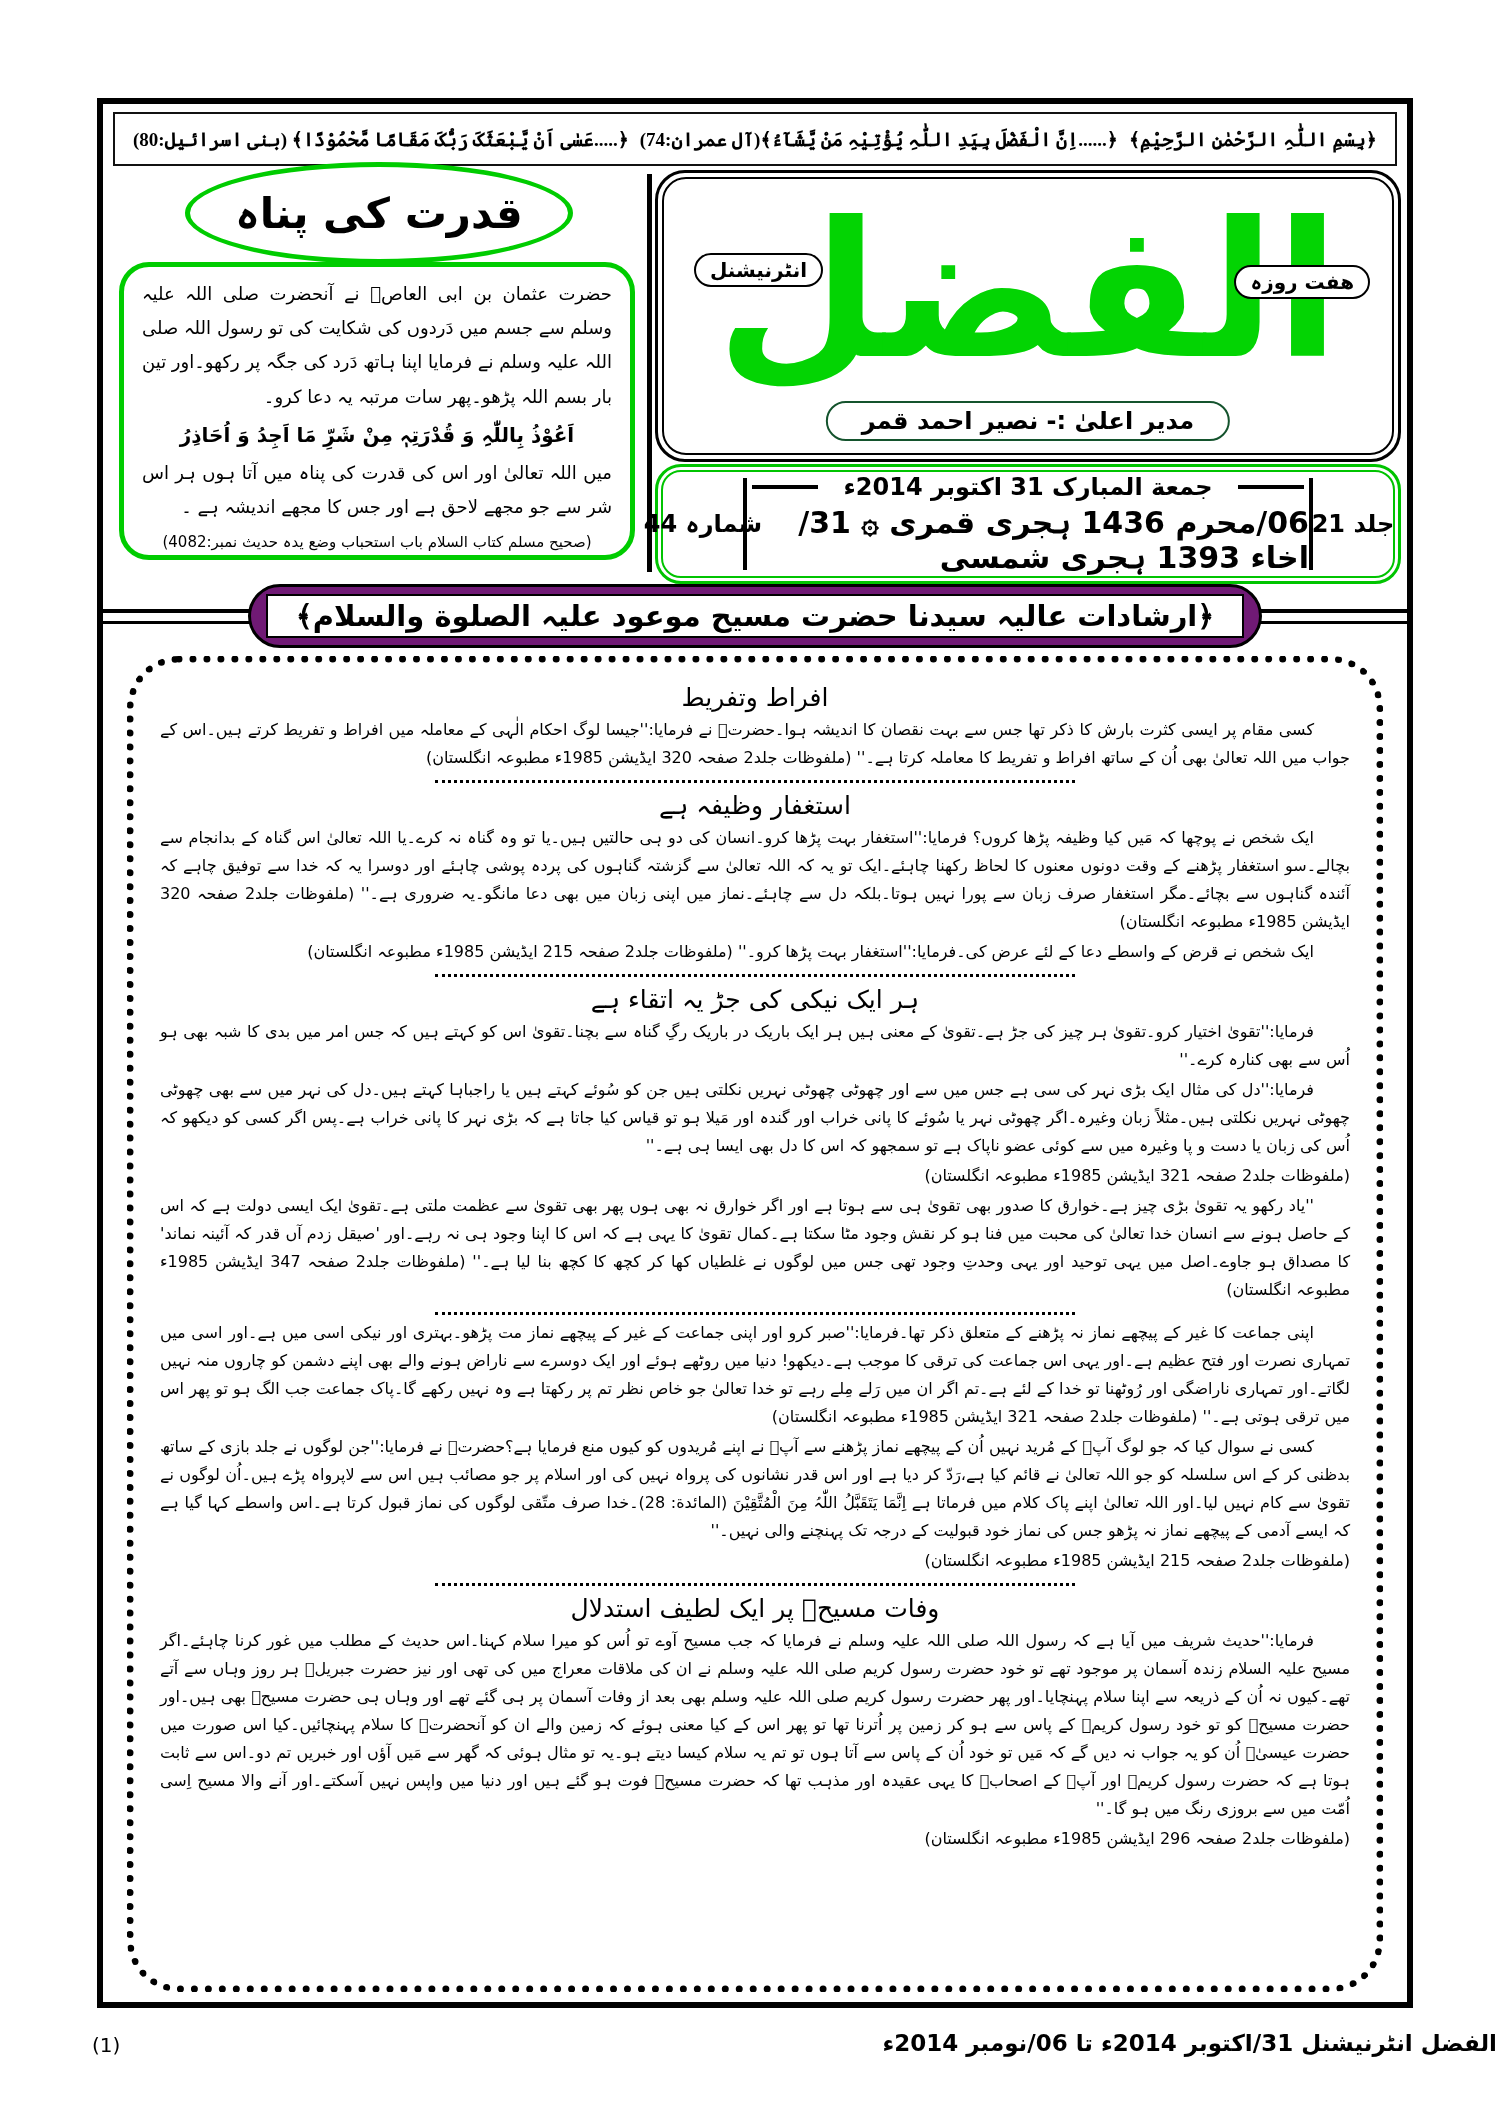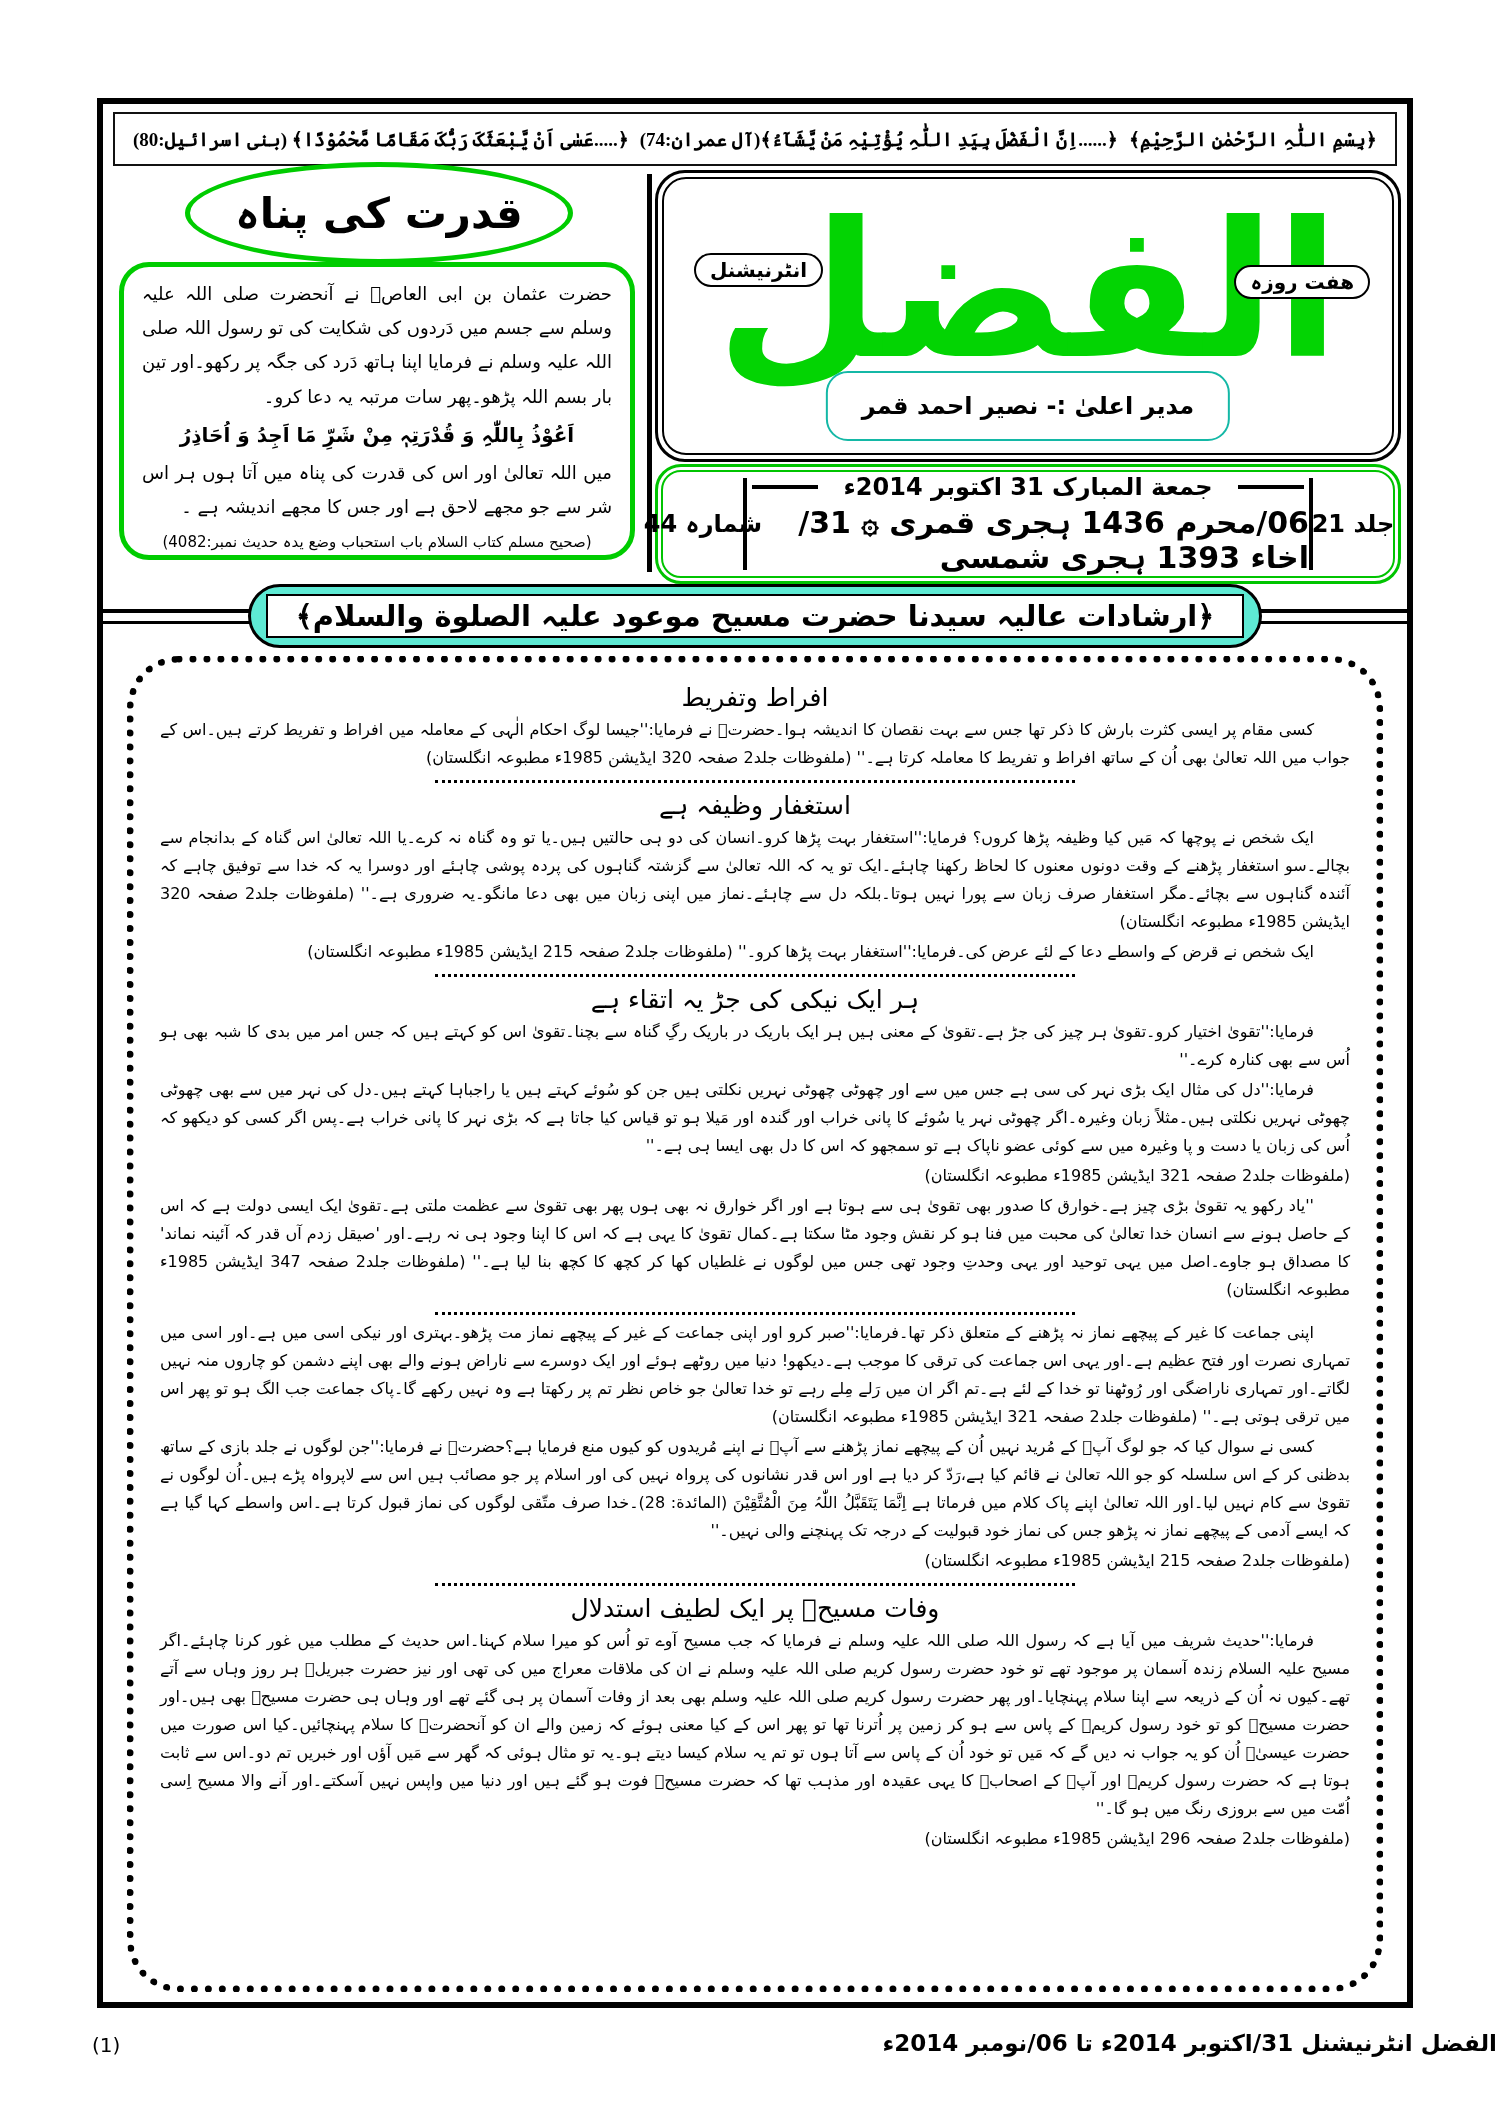--- a/index.html
+++ b/index.html
@@ -16,22 +16,22 @@
   
   .mast{position:absolute;left:552px;right:6px;top:66px;height:286px;border:3px solid #000;border-radius:30px;background:#fff;}
   .mast-inner{position:absolute;inset:4px;border:2px solid #000;border-radius:24px;overflow:hidden;}
   .logo{position:absolute;left:0;right:0;top:-18px;text-align:center;font-size:188px;line-height:260px;
         font-weight:bold;color:#03D403;letter-spacing:-4px;}
   .badge{position:absolute;border:2px solid #000;border-radius:18px;background:#fff;
          font-size:20px;font-weight:bold;padding:3px 14px;white-space:nowrap;}
   .badge-weekly{top:86px;right:22px;}
   .badge-intl{top:74px;left:30px;}
   .editor-pill{position:absolute;bottom:12px;left:50%;transform:translateX(-50%);
-               border:2px solid #14b8a6;border-radius:22px;background:#fff;
-               font-size:24px;font-weight:bold;padding:19px 34px;white-space:nowrap;}
+               border:2px solid #14532d;border-radius:22px;background:#fff;
+               font-size:24px;font-weight:bold;padding:4px 34px;white-space:nowrap;}
   
   .datebox{position:absolute;left:552px;right:6px;top:360px;height:108px;border:3px solid #00C400;border-radius:26px;padding:3px;}
   .datebox-in{width:100%;height:100%;border:2px solid #00C400;border-radius:20px;box-sizing:border-box;
               display:flex;align-items:stretch;}
   .date-side{width:80px;display:flex;align-items:center;justify-content:center;
              font-size:24px;font-weight:bold;white-space:nowrap;}
   .date-bar{width:4px;background:#000;margin:6px 0;}
   .date-center{flex:1;display:flex;flex-direction:column;align-items:center;justify-content:center;gap:4px;}
   .date-l1{display:flex;align-items:center;gap:26px;font-size:24px;font-weight:bold;}
   .dash{width:66px;height:4px;background:#000;}
@@ -39,21 +39,21 @@
   
   .q-ellipse{position:absolute;left:82px;top:58px;width:378px;height:92px;border:5px solid #00CC00;border-radius:50%;
              display:flex;align-items:center;justify-content:center;font-size:42px;font-weight:bold;background:#fff;}
   .q-box{position:absolute;left:16px;top:158px;width:470px;height:268px;border:5px solid #00CC00;border-radius:30px;
          padding:10px 18px;font-size:18px;line-height:1.9;text-align:justify;}
   .q-dua{text-align:center;font-weight:bold;font-size:20px;margin:2px 0;}
   .q-cite{text-align:center;font-size:15px;margin-top:4px;}
   
   .banner{position:absolute;left:0;right:0;top:480px;height:64px;display:flex;align-items:center;}
   .b-line{flex:1;height:8px;border-top:4px solid #000;border-bottom:3px solid #000;}
-  .b-pill{background:#5eead4;border:3px solid #000;border-radius:34px;padding:7px 15px;margin:0 -8px;z-index:2;}
+  .b-pill{background:#701a75;border:3px solid #000;border-radius:34px;padding:7px 15px;margin:0 -8px;z-index:2;}
   .b-white{background:#fff;border:2px solid #000;padding:3px 28px;font-size:29px;font-weight:bold;white-space:nowrap;}
   
   .content{position:absolute;left:24px;right:24px;top:552px;bottom:10px;border:7px dotted #000;border-radius:52px;
            padding:12px 26px;overflow:hidden;}
   .sec-h{text-align:center;font-size:25px;font-weight:normal;margin:8px 0 4px;}
   .content p{font-size:16px;line-height:1.75;text-align:justify;margin:2px 0;text-indent:36px;}
   .content p.cite{text-indent:0;text-align:right;}
   .sep{width:640px;margin:8px auto 4px;border-bottom:3px dotted #000;height:0;}
   
   .footer-center{position:absolute;left:0;right:0;top:2030px;text-align:right;font-size:23px;font-weight:bold;}

